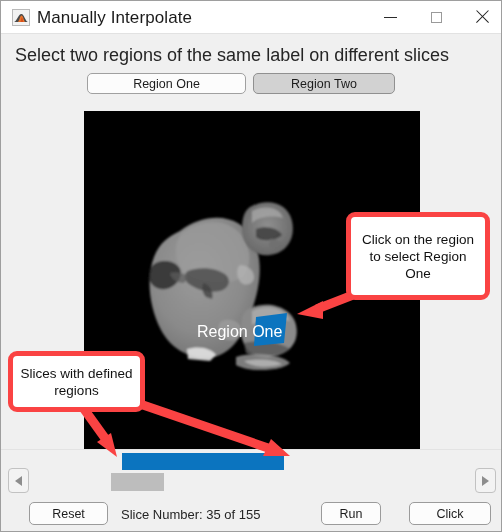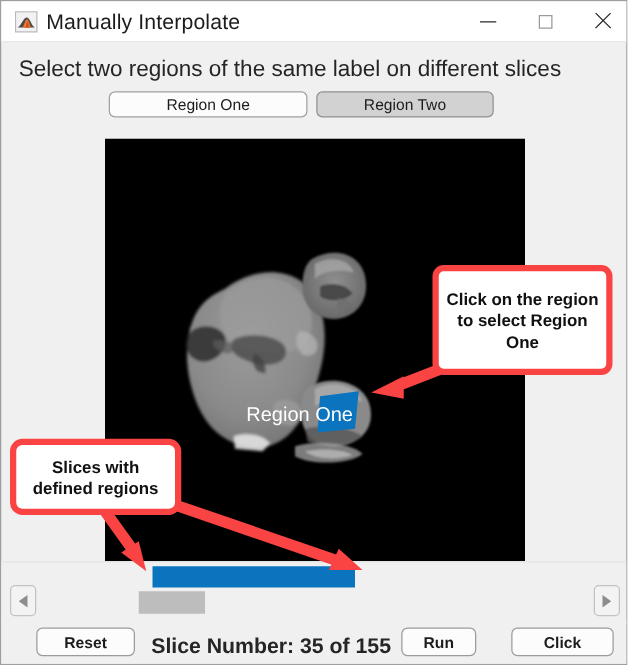--- a/index.html
+++ b/index.html
@@ -168,21 +168,20 @@
   }
   .tri-left  { border-right: 7px solid #8d8d8d; }
   .tri-right { border-left: 7px solid #8d8d8d; }
 
   
   .footer {
     position: absolute;
     left: 0; top: 495px;
     width: 502px; height: 37px;
     background: #f0f0f0;
-    font-weight: bold;
   }
   .fbtn {
     position: absolute;
     top: 6px;
     height: 23px;
     background: #fcfcfc;
     border: 1px solid #9b9b9b;
     border-radius: 5px;
     font-size: 12.5px;
     color: #1c1c1c;
@@ -191,55 +190,55 @@
     justify-content: center;
     box-sizing: border-box;
     cursor: default;
   }
   .fbtn-reset  { left: 28px;  width: 79px; }
   .fbtn-run    { left: 320px; width: 60px; }
   .fbtn-cancel { left: 408px; width: 82px; }
   .slice-label {
     position: absolute;
     left: 120px; top: 11px;
-    font-size: 17px;
+    font-size: 13px;
     color: #252525;
     white-space: nowrap;
   }
 
   
   .overlay {
     position: absolute;
     left: 0; top: 0;
     width: 502px; height: 532px;
     pointer-events: none;
   }
   .callout {
     position: absolute;
     background: #ffffff;
     border: 5px solid #fa4343;
     border-radius: 9px;
     box-sizing: border-box;
     font-size: 13.5px;
-    font-weight: bold;
+    font-weight: normal;
     color: #111111;
     line-height: 17px;
     text-align: center;
     display: flex;
     align-items: center;
     justify-content: center;
     padding: 2px 6px;
   }
   .callout-right {
     left: 345px; top: 211px;
     width: 144px; height: 88px;
   }
   .callout-left {
     left: 7px; top: 350px;
-    width: 137px; height: 61px; border-radius: 10px;
+    width: 137px; height: 61px;
   }
 </style>
 </head>
 <body>
 
 <div id="app">
 
   <div class="titlebar">
     <div class="title-icon">
       <svg width="16" height="15" viewBox="0 0 16 15">

